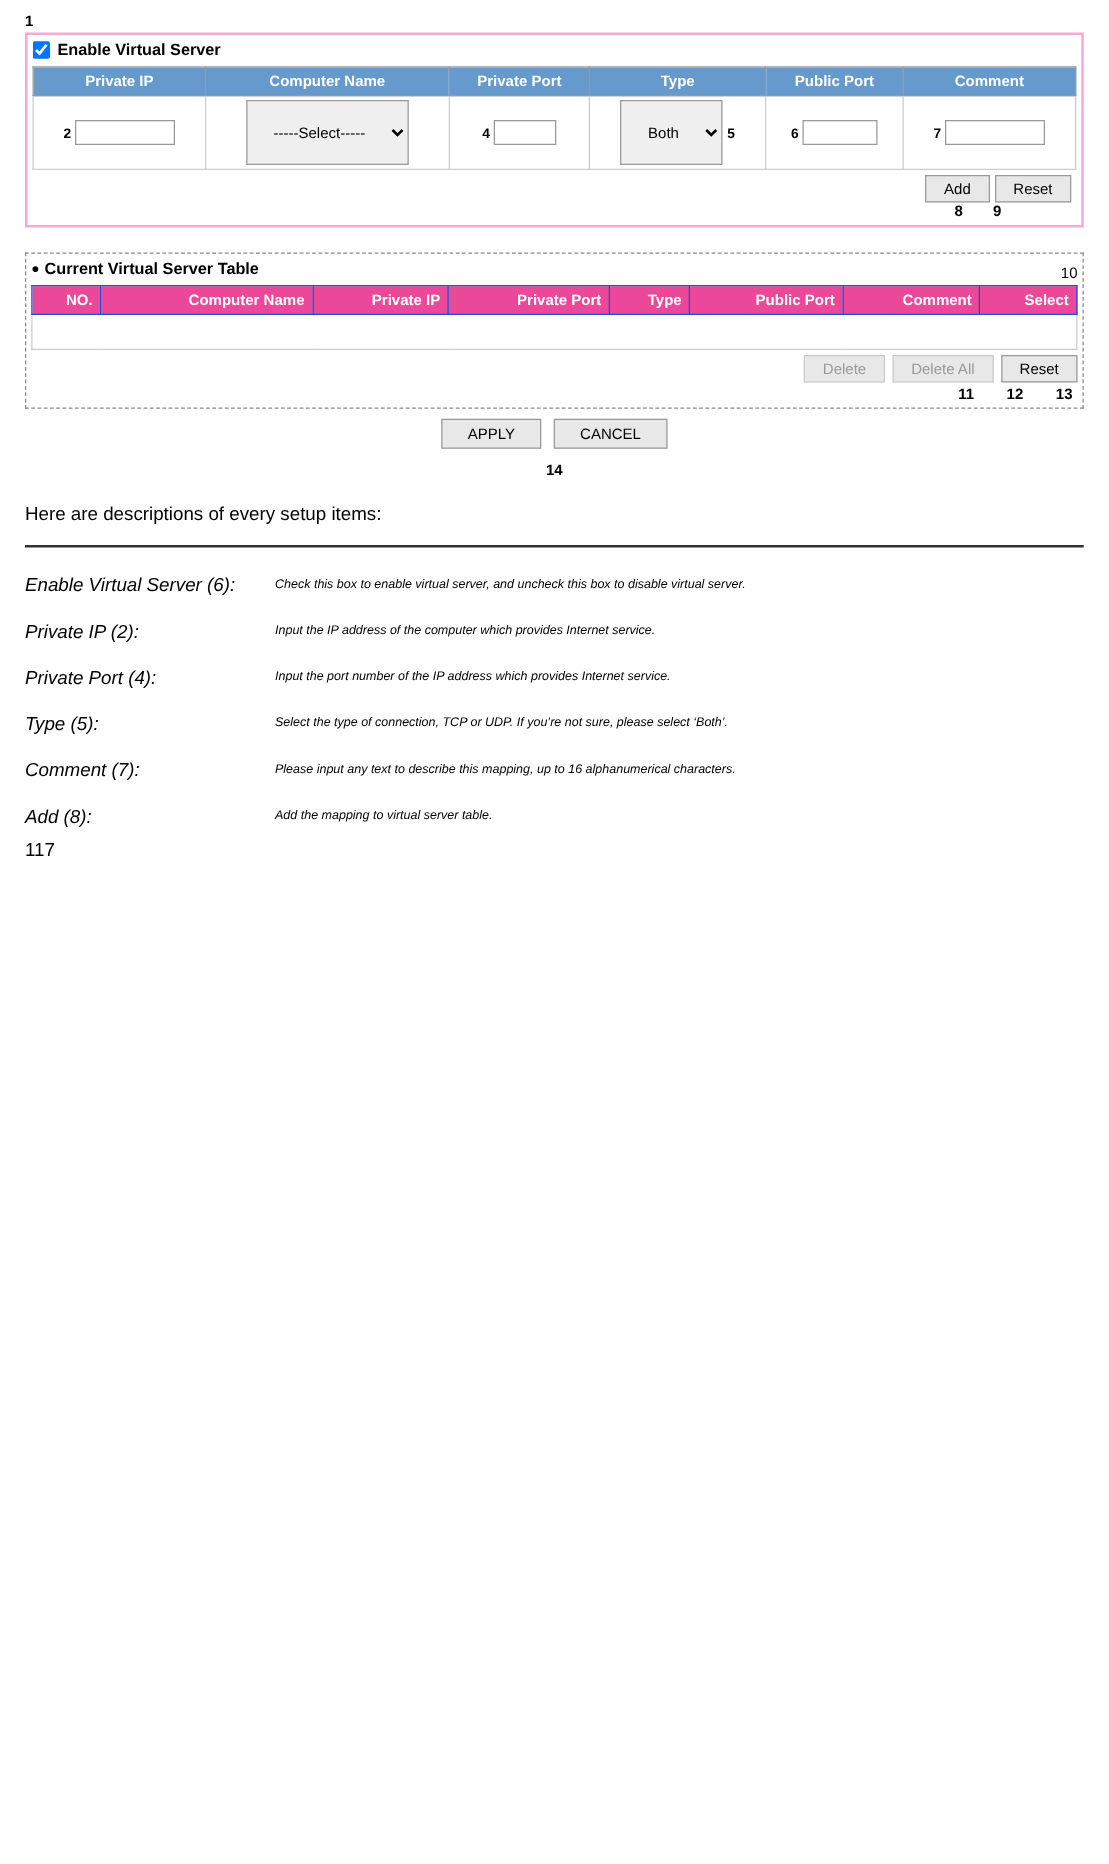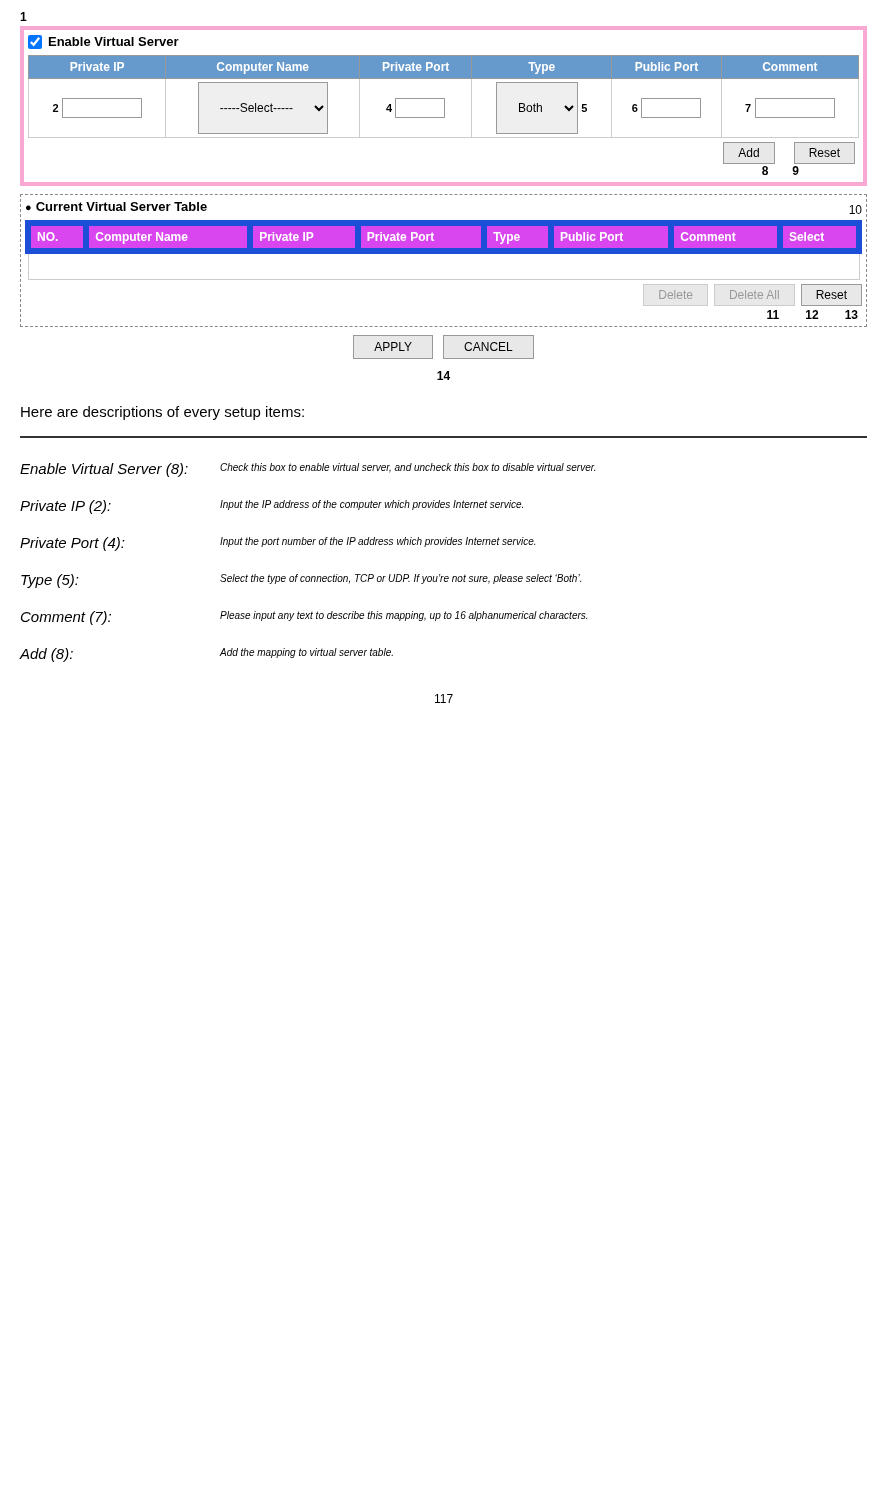--- a/index.html
+++ b/index.html
@@ -8,22 +8,22 @@
       background: #fff;
       color: #000;
       width: 887px;
       min-height: 1491px;
       padding: 10px 20px;
       font-size: 14px;
     }
 
     
     .enable-section {
-      border: 4px solid #f9a8d4;
-      margin-bottom: 8px;
+      border: 2px solid #f9a8d4;
+      margin-bottom: 20px;
       padding: 4px;
     }
     .enable-header {
       display: flex;
       align-items: center;
       gap: 6px;
       margin-bottom: 6px;
       font-weight: bold;
       font-size: 13px;
     }
@@ -81,25 +81,25 @@
       display: flex;
       align-items: center;
       gap: 4px;
     }
     .current-table {
       width: 100%;
       border-collapse: collapse;
       font-size: 12px;
     }
     .current-table th {
-      background: #d946ef;
+      background: #ec4899;
       color: #fff;
-      border: 6px solid #1d4ed8;
+      border: 1px solid #1d4ed8;
       padding: 4px 6px;
-      text-align: left;
+      text-align: right;
       font-weight: bold;
     }
     .current-table td {
       border: 1px solid #ccc;
       padding: 4px 6px;
       text-align: center;
       height: 28px;
     }
 
     
@@ -151,23 +151,22 @@
       font-style: italic;
       font-size: 10px;
       line-height: 1.5;
     }
     .desc-table tr + tr td {
       border-top: none;
     }
 
     
     .page-number {
-      text-align: center;
-      margin-top: 20px;
-      font-size: 12px;
+      text-align: left;
+      font-size: 15px;
     }
   </style>
 </head>
 <body>
 
 <div style="font-size:12px;font-weight:bold;margin-bottom:2px;">1</div>
 
 <div class="enable-section">
   <div class="enable-header">
     <input type="checkbox" class="enable-checkbox" checked="" style="">
@@ -214,21 +213,21 @@
           <input type="text" style="width: 60px;">
         </td>
         <td>
           <span style="font-size:11px;font-weight:bold;">7</span>
           <input type="text" style="width: 80px;">
         </td>
       </tr>
     </tbody>
   </table>
 
-  <div style="display:flex;justify-content:flex-end;align-items:center;gap:19px;margin-top:4px;padding-right:4px;">
+  <div style="display:flex;justify-content:flex-end;align-items:center;gap:4px;margin-top:4px;padding-right:4px;">
     <button class="btn">Add</button>
     <button class="btn">Reset</button>
   </div>
 
   <div style="display:flex;justify-content:flex-end;padding-right:60px;font-size:12px;font-weight:bold;gap:24px;">
     <span>8</span>
     <span>9</span>
   </div>
 </div>
 
@@ -281,21 +280,21 @@
 
 <div style="text-align:center;font-size:12px;font-weight:bold;margin-bottom:10px;">14</div>
 
 <div class="description-section">
   <p class="intro">Here are descriptions of every setup items:</p>
   <hr class="desc-hr">
 
   <table class="desc-table">
     <tbody id="desc-tbody">
     <tr>
-          <td>Enable Virtual Server (8):</td>
+          <td>Enable Virtual Server (6):</td>
           <td>Check this box to enable virtual server, and uncheck this box to disable virtual server.</td>
         </tr>
         <tr>
           <td>Private IP (2):</td>
           <td>Input the IP address of the computer which provides Internet service.</td>
         </tr>
         <tr>
           <td>Private Port (4):</td>
           <td>Input the port number of the IP address which provides Internet service.</td>
         </tr>

